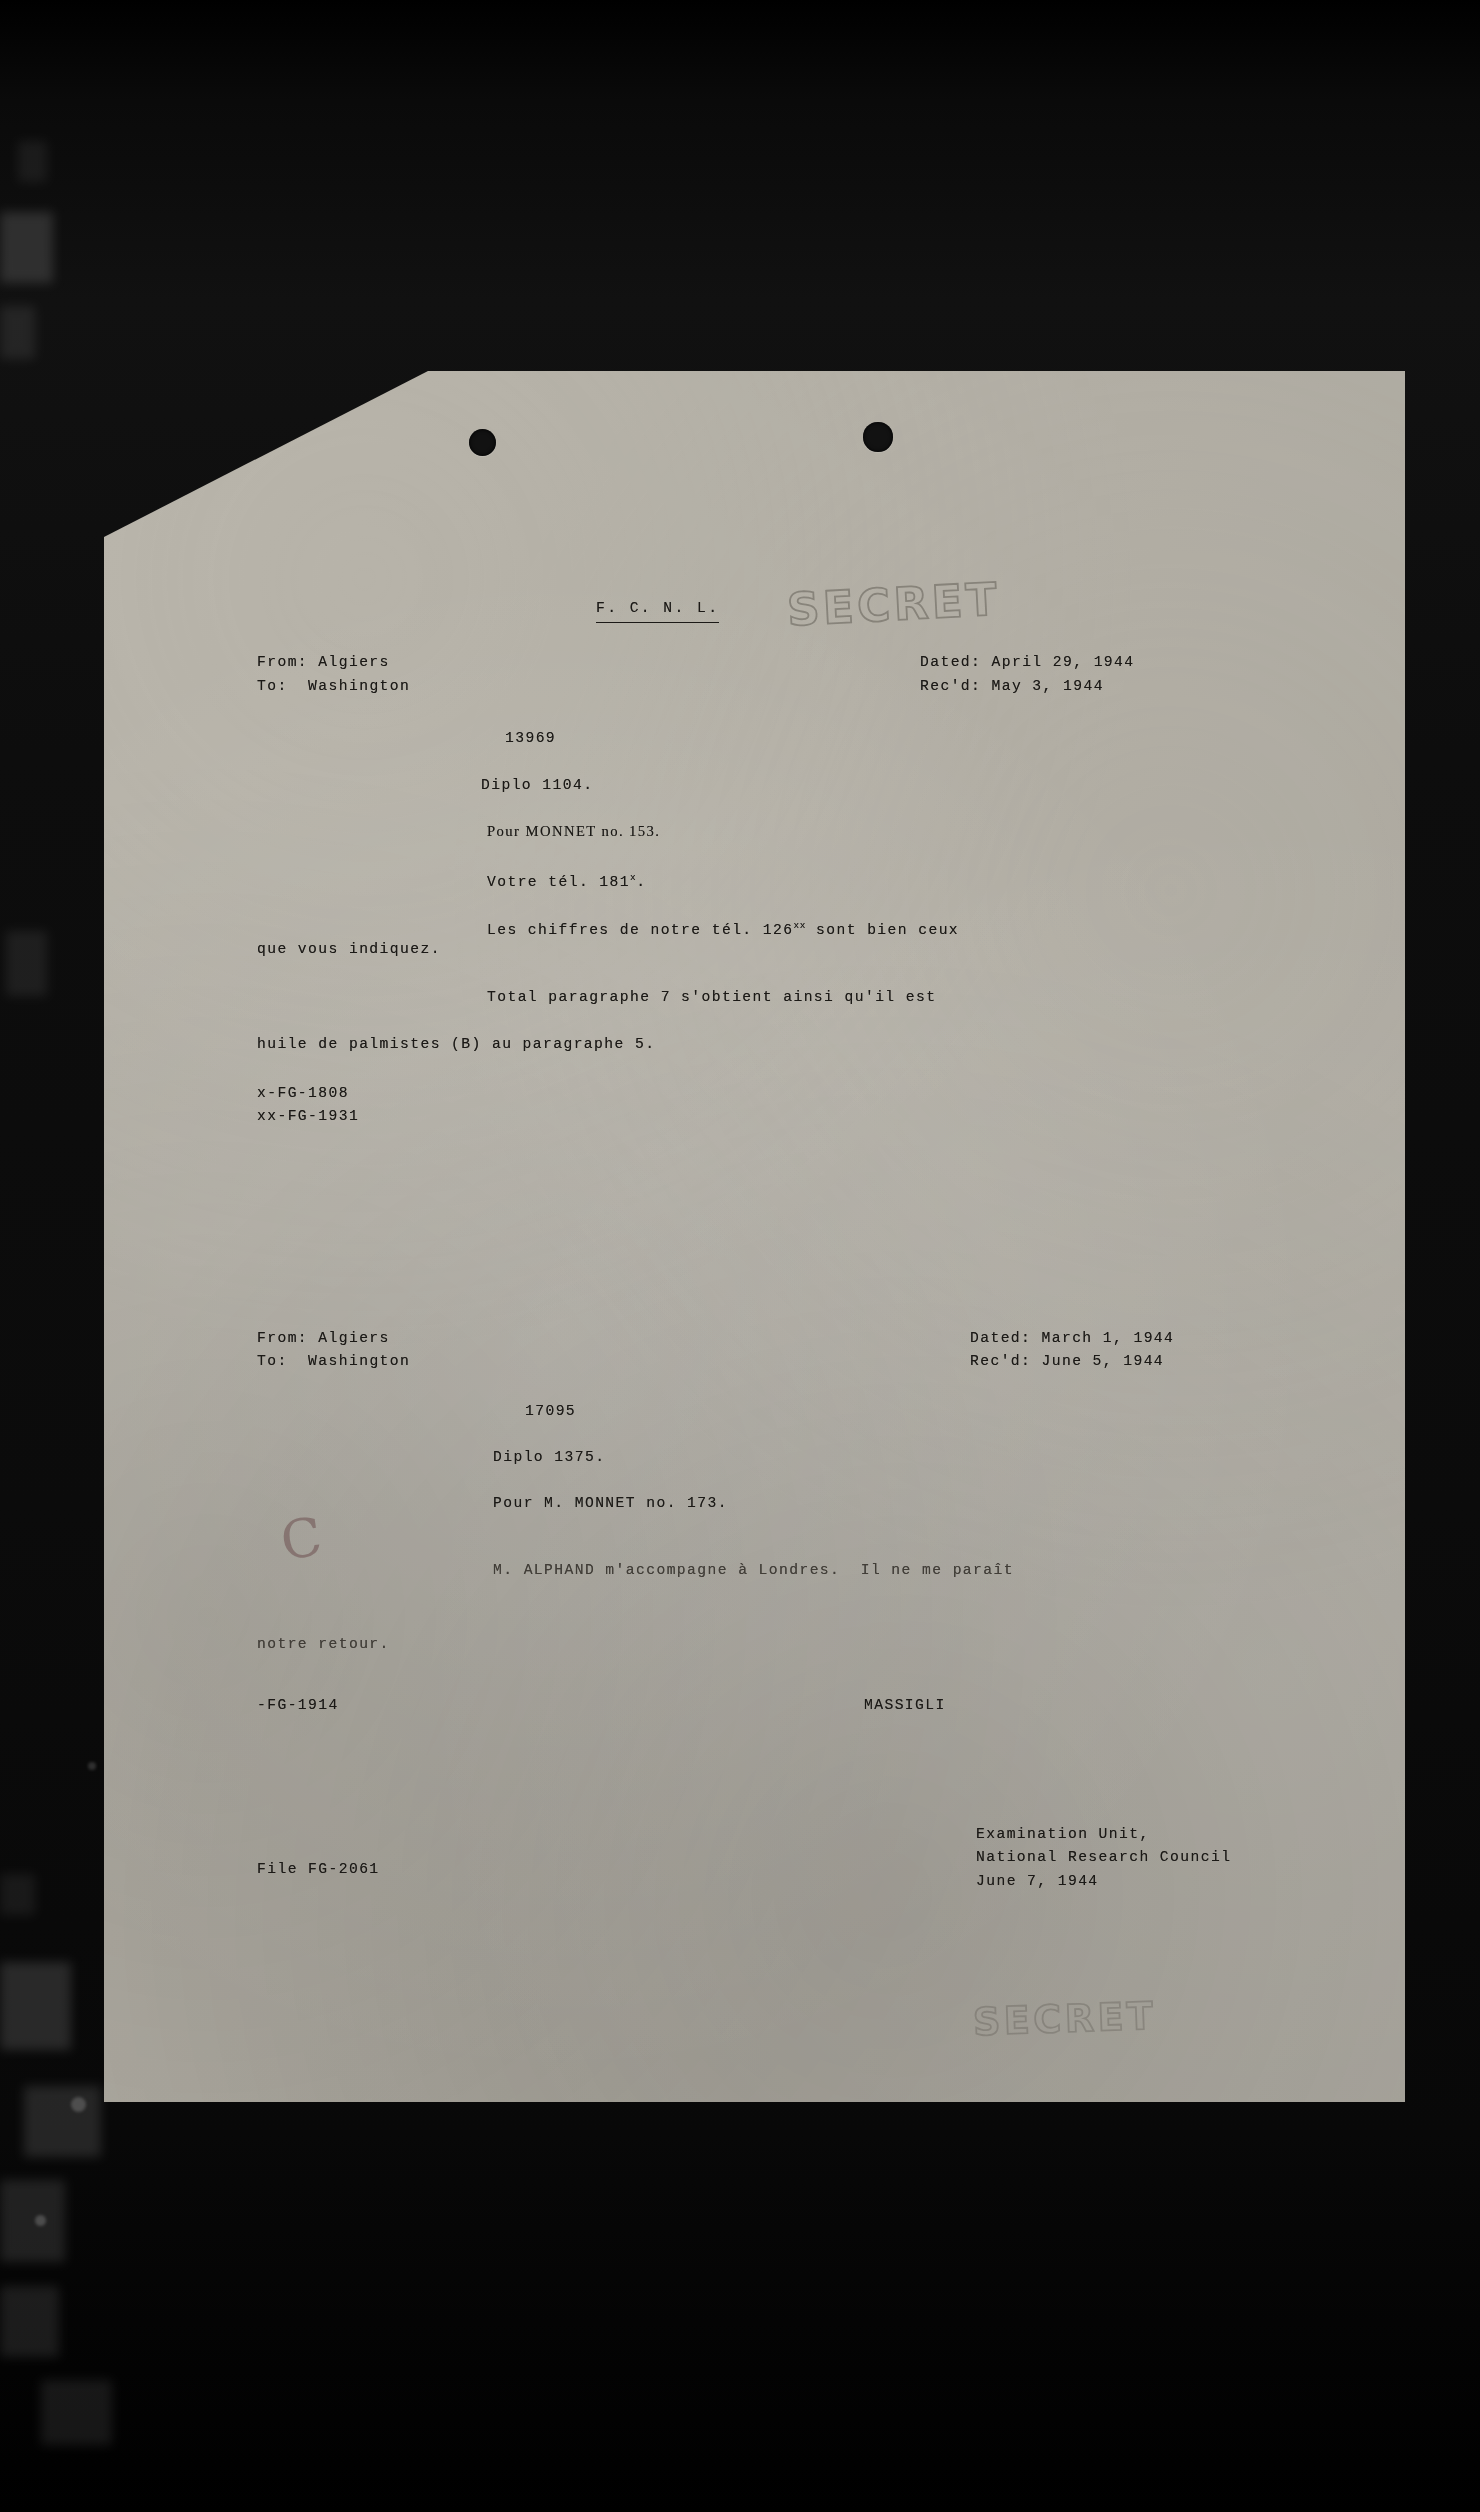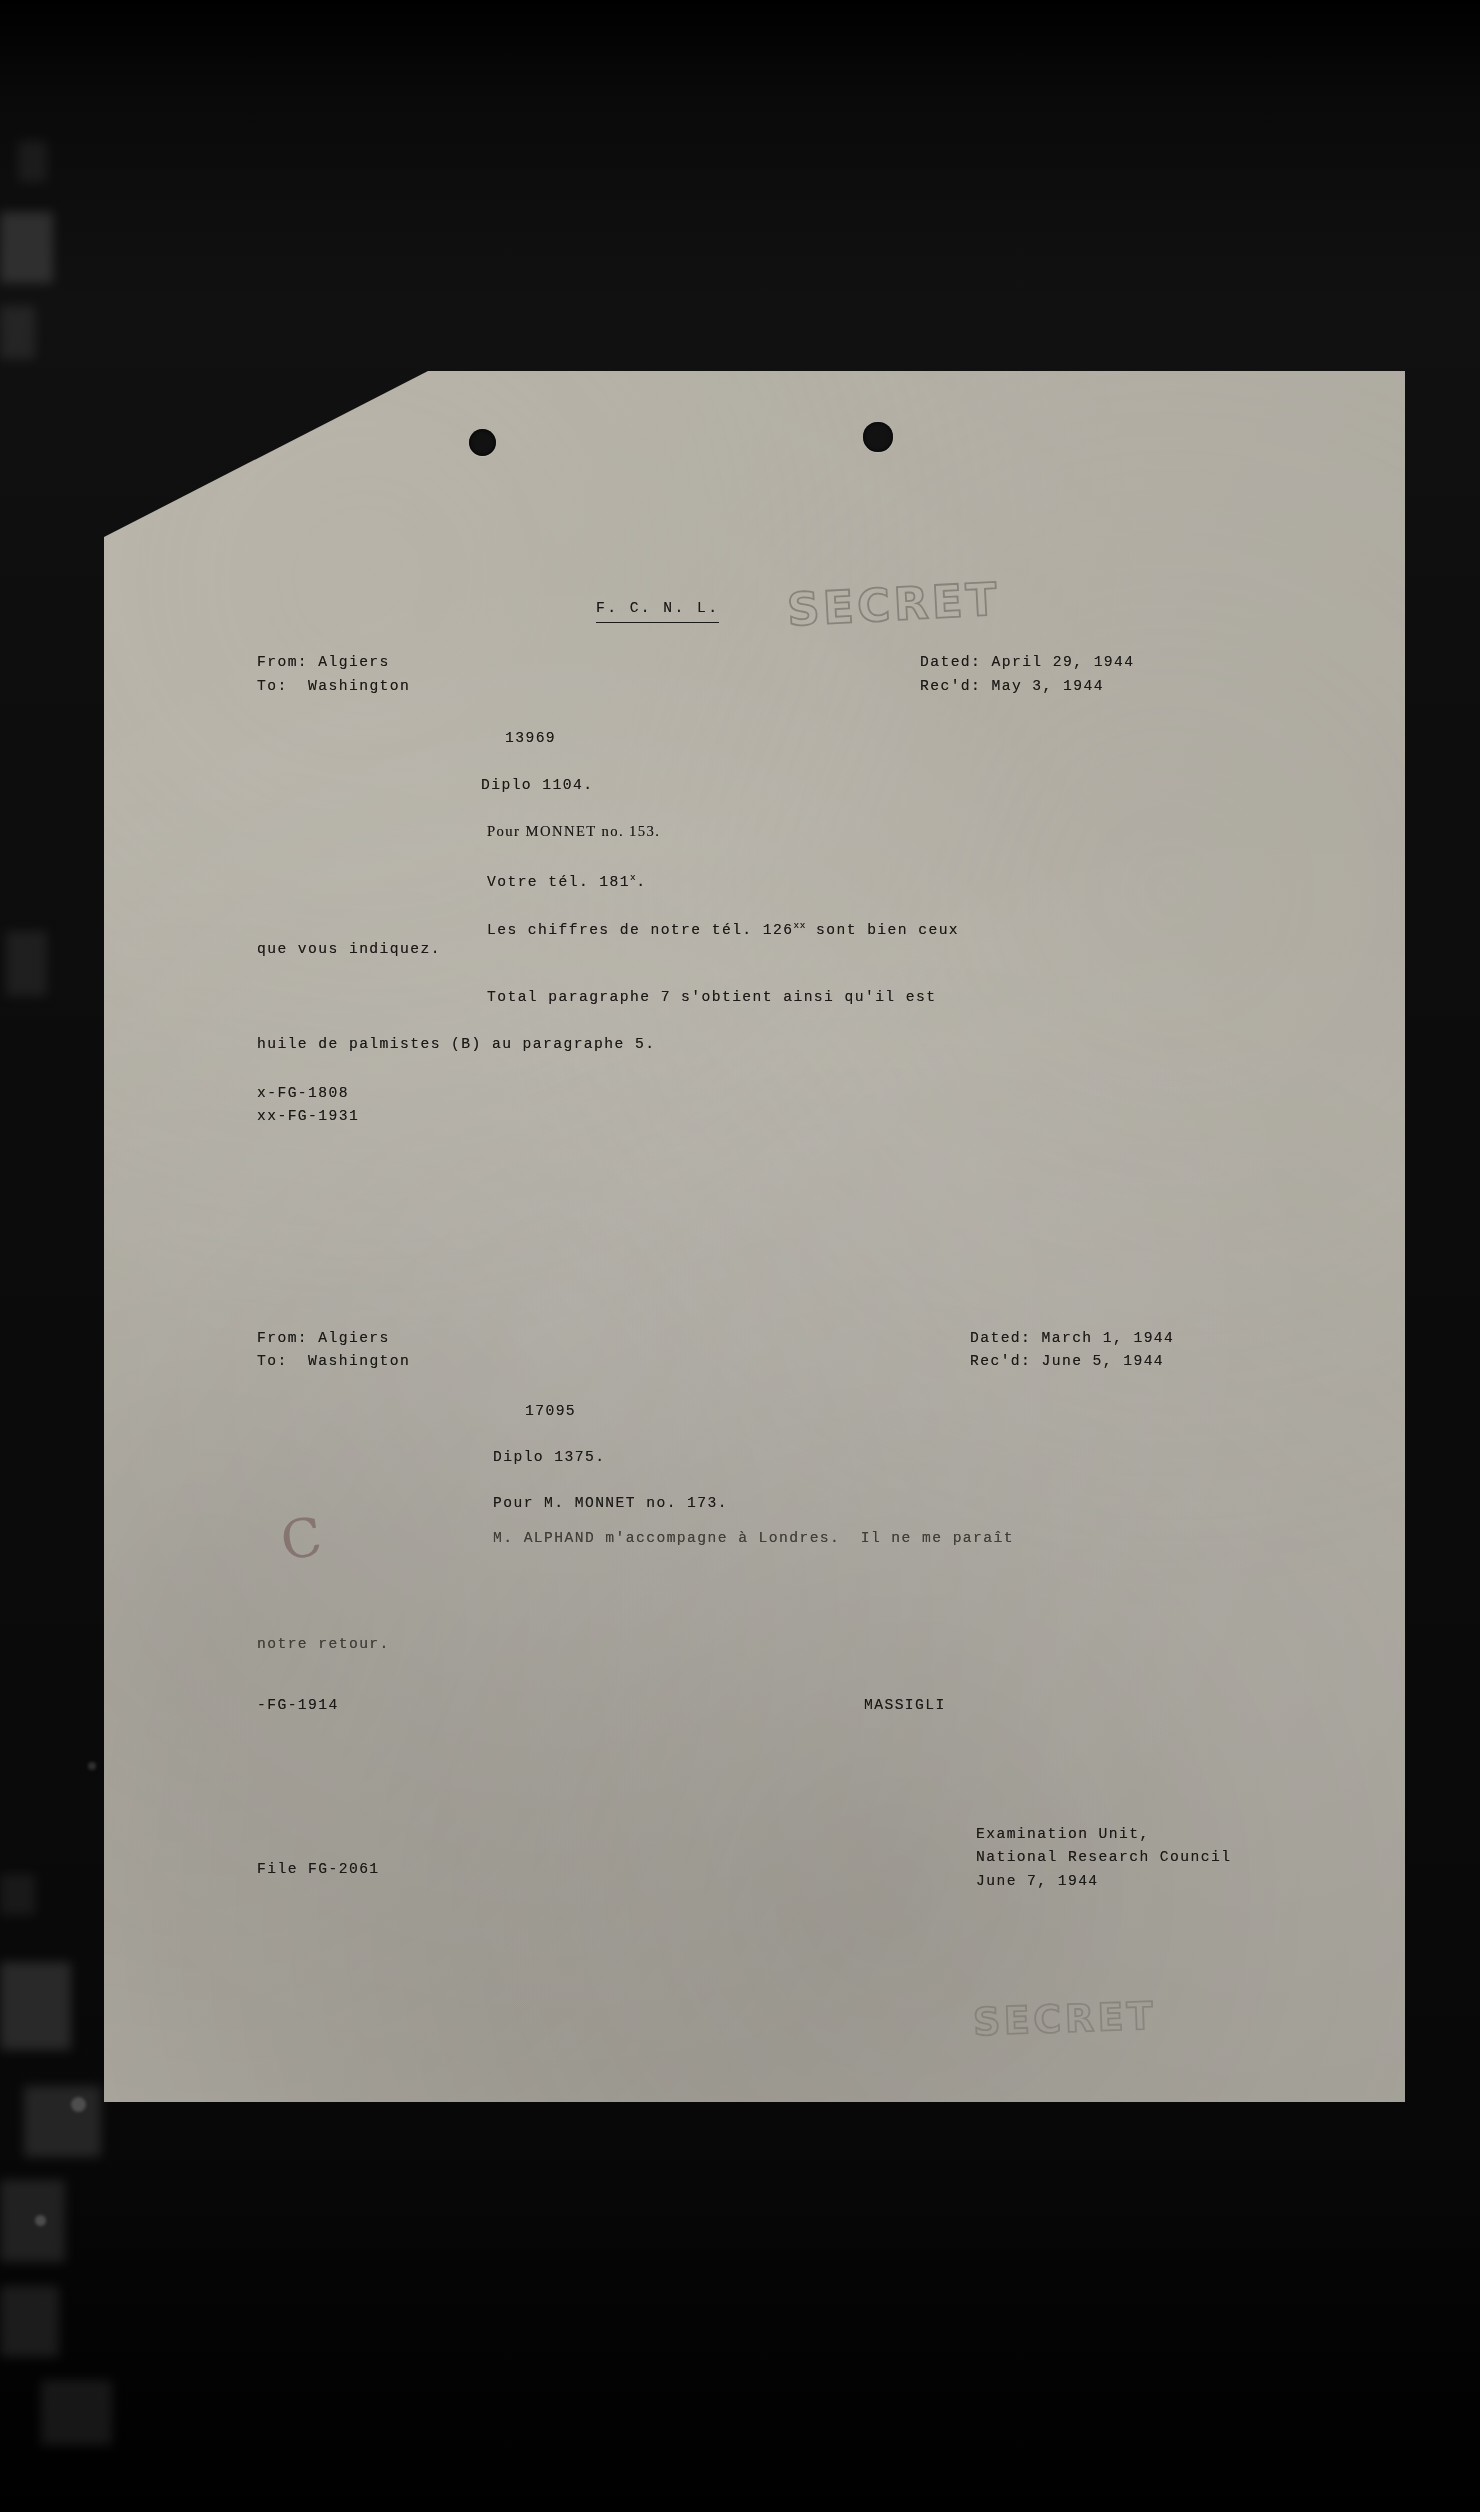--- a/index.html
+++ b/index.html
@@ -225,21 +225,21 @@
   <div class="tt" style="left:153px; top:936px;"><span>From:</span> <span>Algiers</span></div>
   <div class="tt" style="left:153px; top:959px;"><span>To:</span>  <span>Washington</span></div>
 
   <div class="tt" style="left:866px; top:936px;"><span>Dated:</span> <span>March 1, 1944</span></div>
   <div class="tt" style="left:866px; top:959px;"><span>Rec'd:</span> <span>June 5, 1944</span></div>
 
   <div class="tt" style="left:421px; top:1009px;">17095</div>
   <div class="tt" style="left:389px; top:1055px;">Diplo 1375.</div>
   <div class="tt" style="left:389px; top:1101px;">Pour M. MONNET no. 173.</div>
 
-  <div class="tt faint" style="left:389px; top:1136px;">M. ALPHAND m'accompagne à Londres.  Il ne me paraît</div>
+  <div class="tt faint" style="left:389px; top:1168px;">M. ALPHAND m'accompagne à Londres.  Il ne me paraît</div>
   <div class="tt faint" style="left:153px; top:1242px;">notre retour.</div>
 
   <div class="tt" style="left:153px; top:1303px;">-FG-1914</div>
   <div class="tt" style="left:760px; top:1303px;">MASSIGLI</div>
 
   <div class="stamp s2">SECRET</div>
 
   <div class="tt" style="left:872px; top:1432px;">Examination Unit,</div>
   <div class="tt" style="left:872px; top:1455px;">National Research Council</div>
   <div class="tt" style="left:872px; top:1479px;">June 7, 1944</div>

